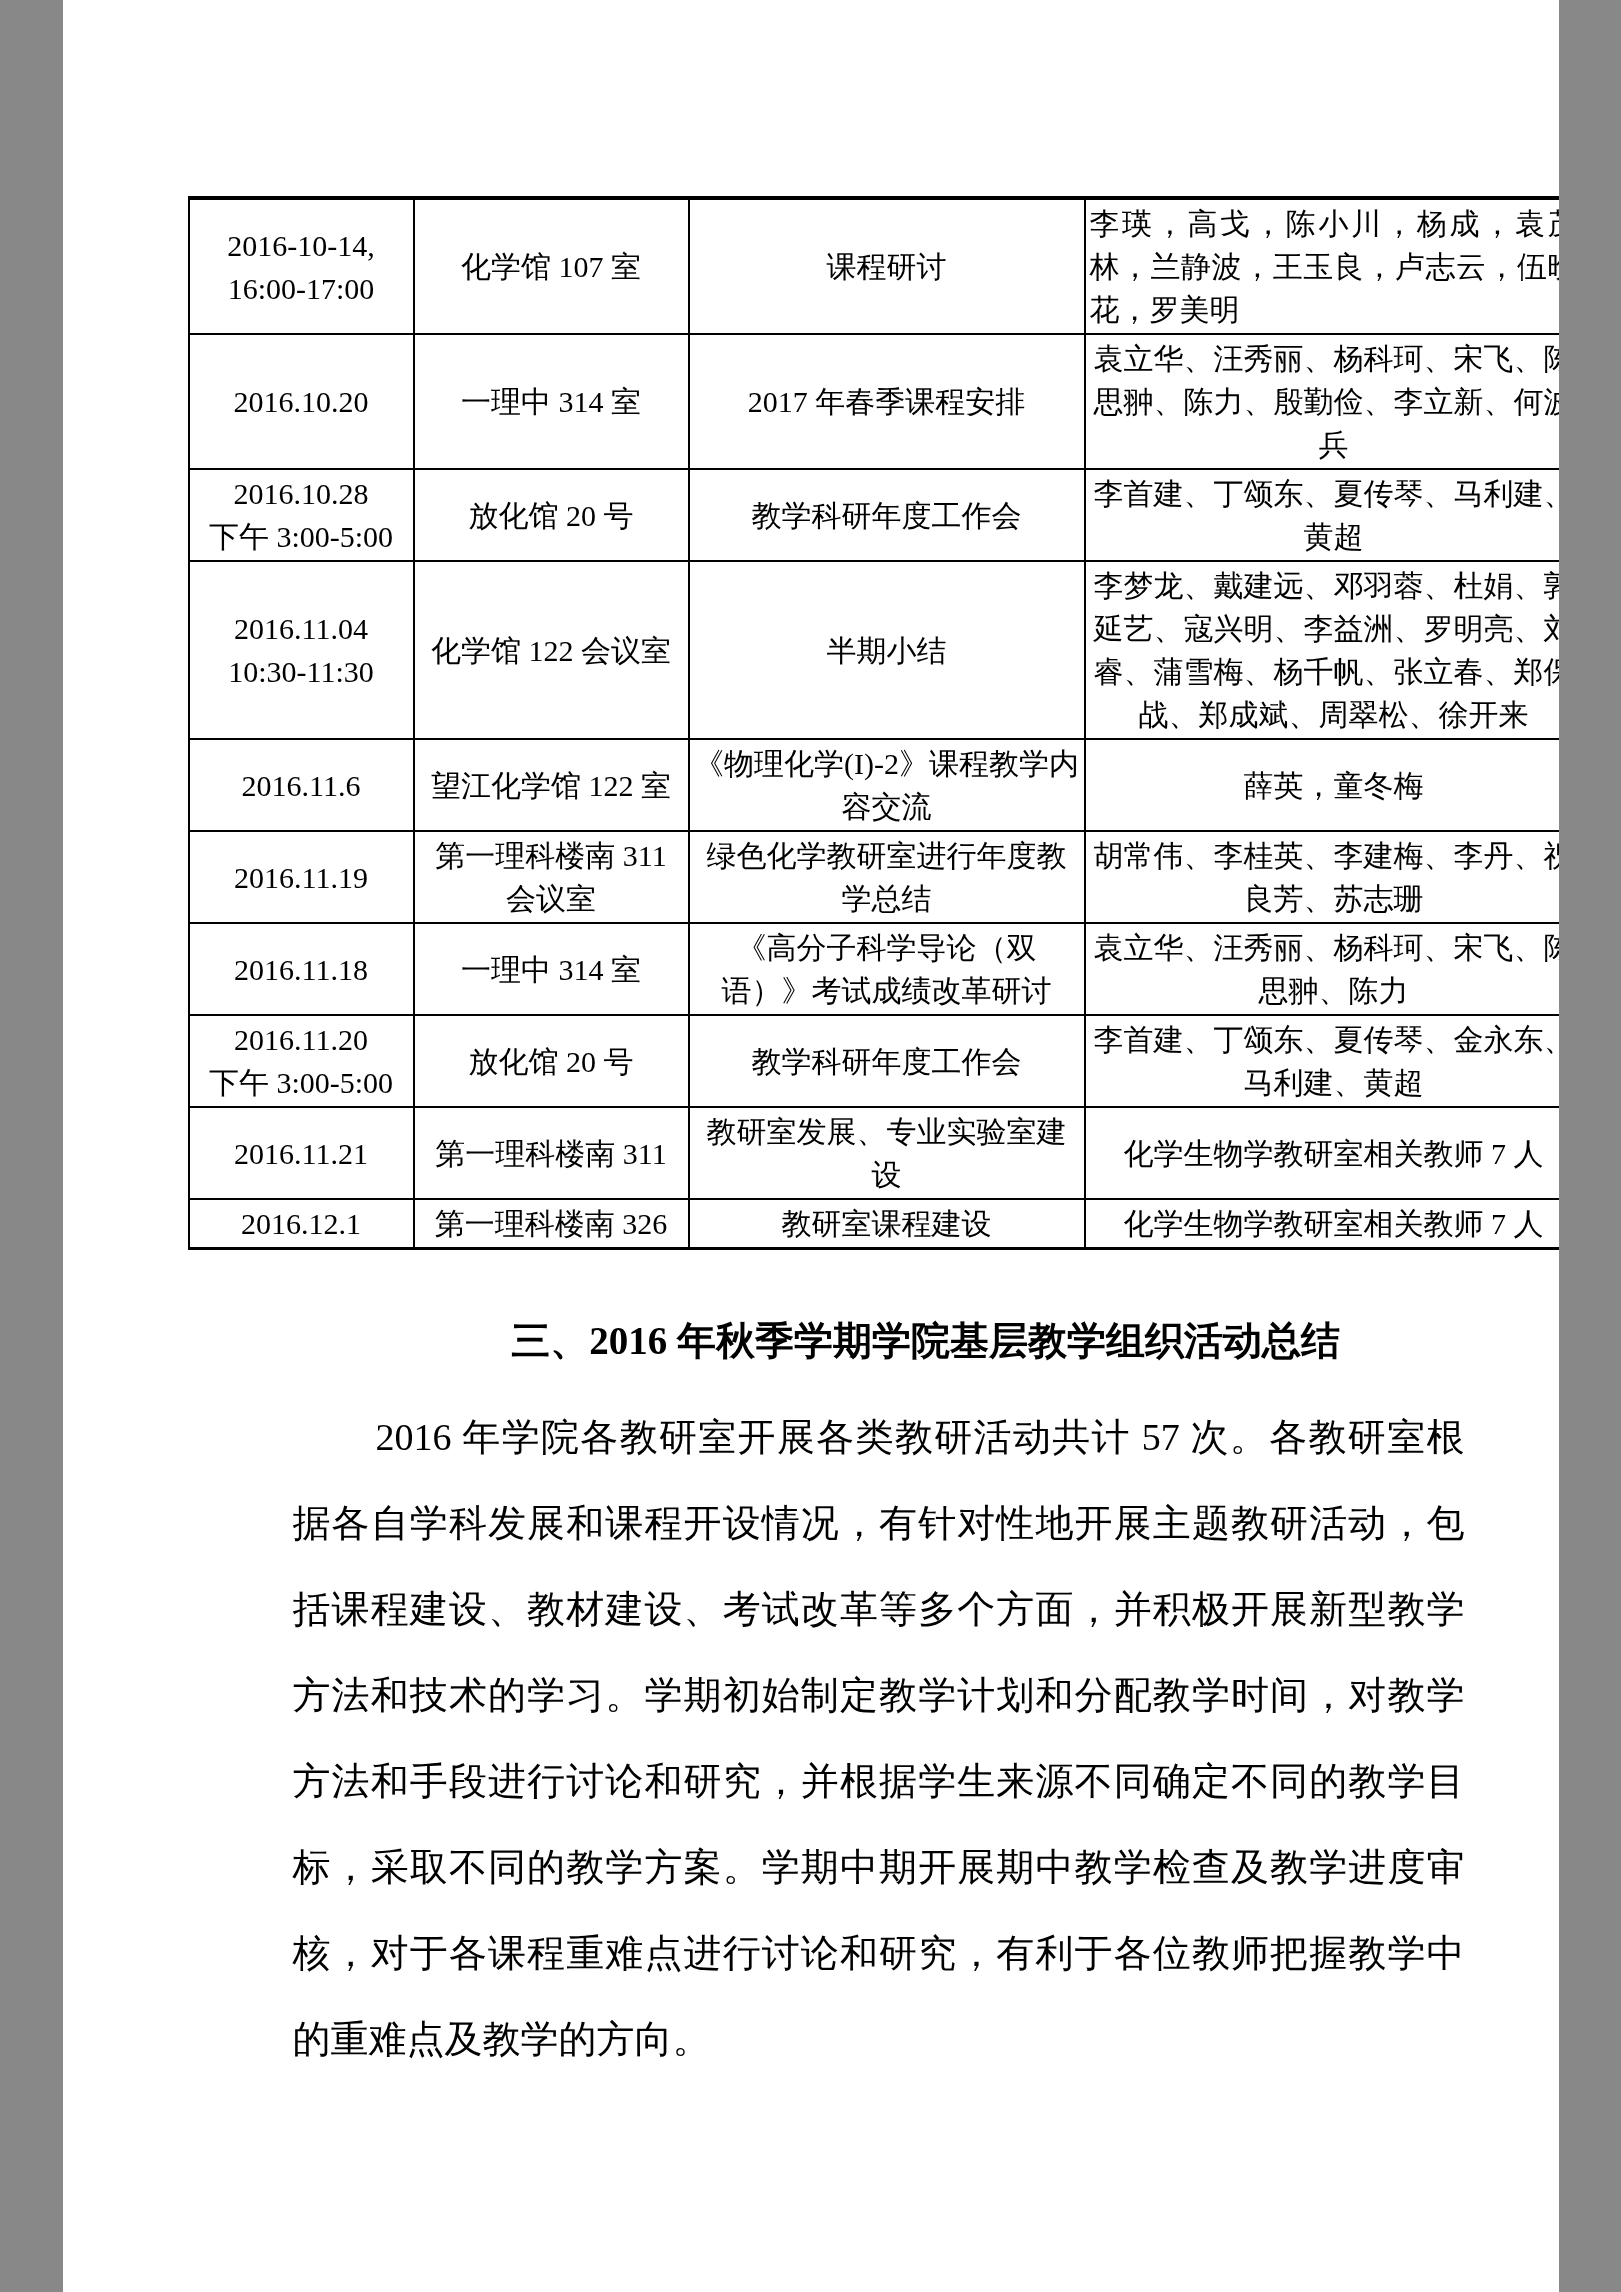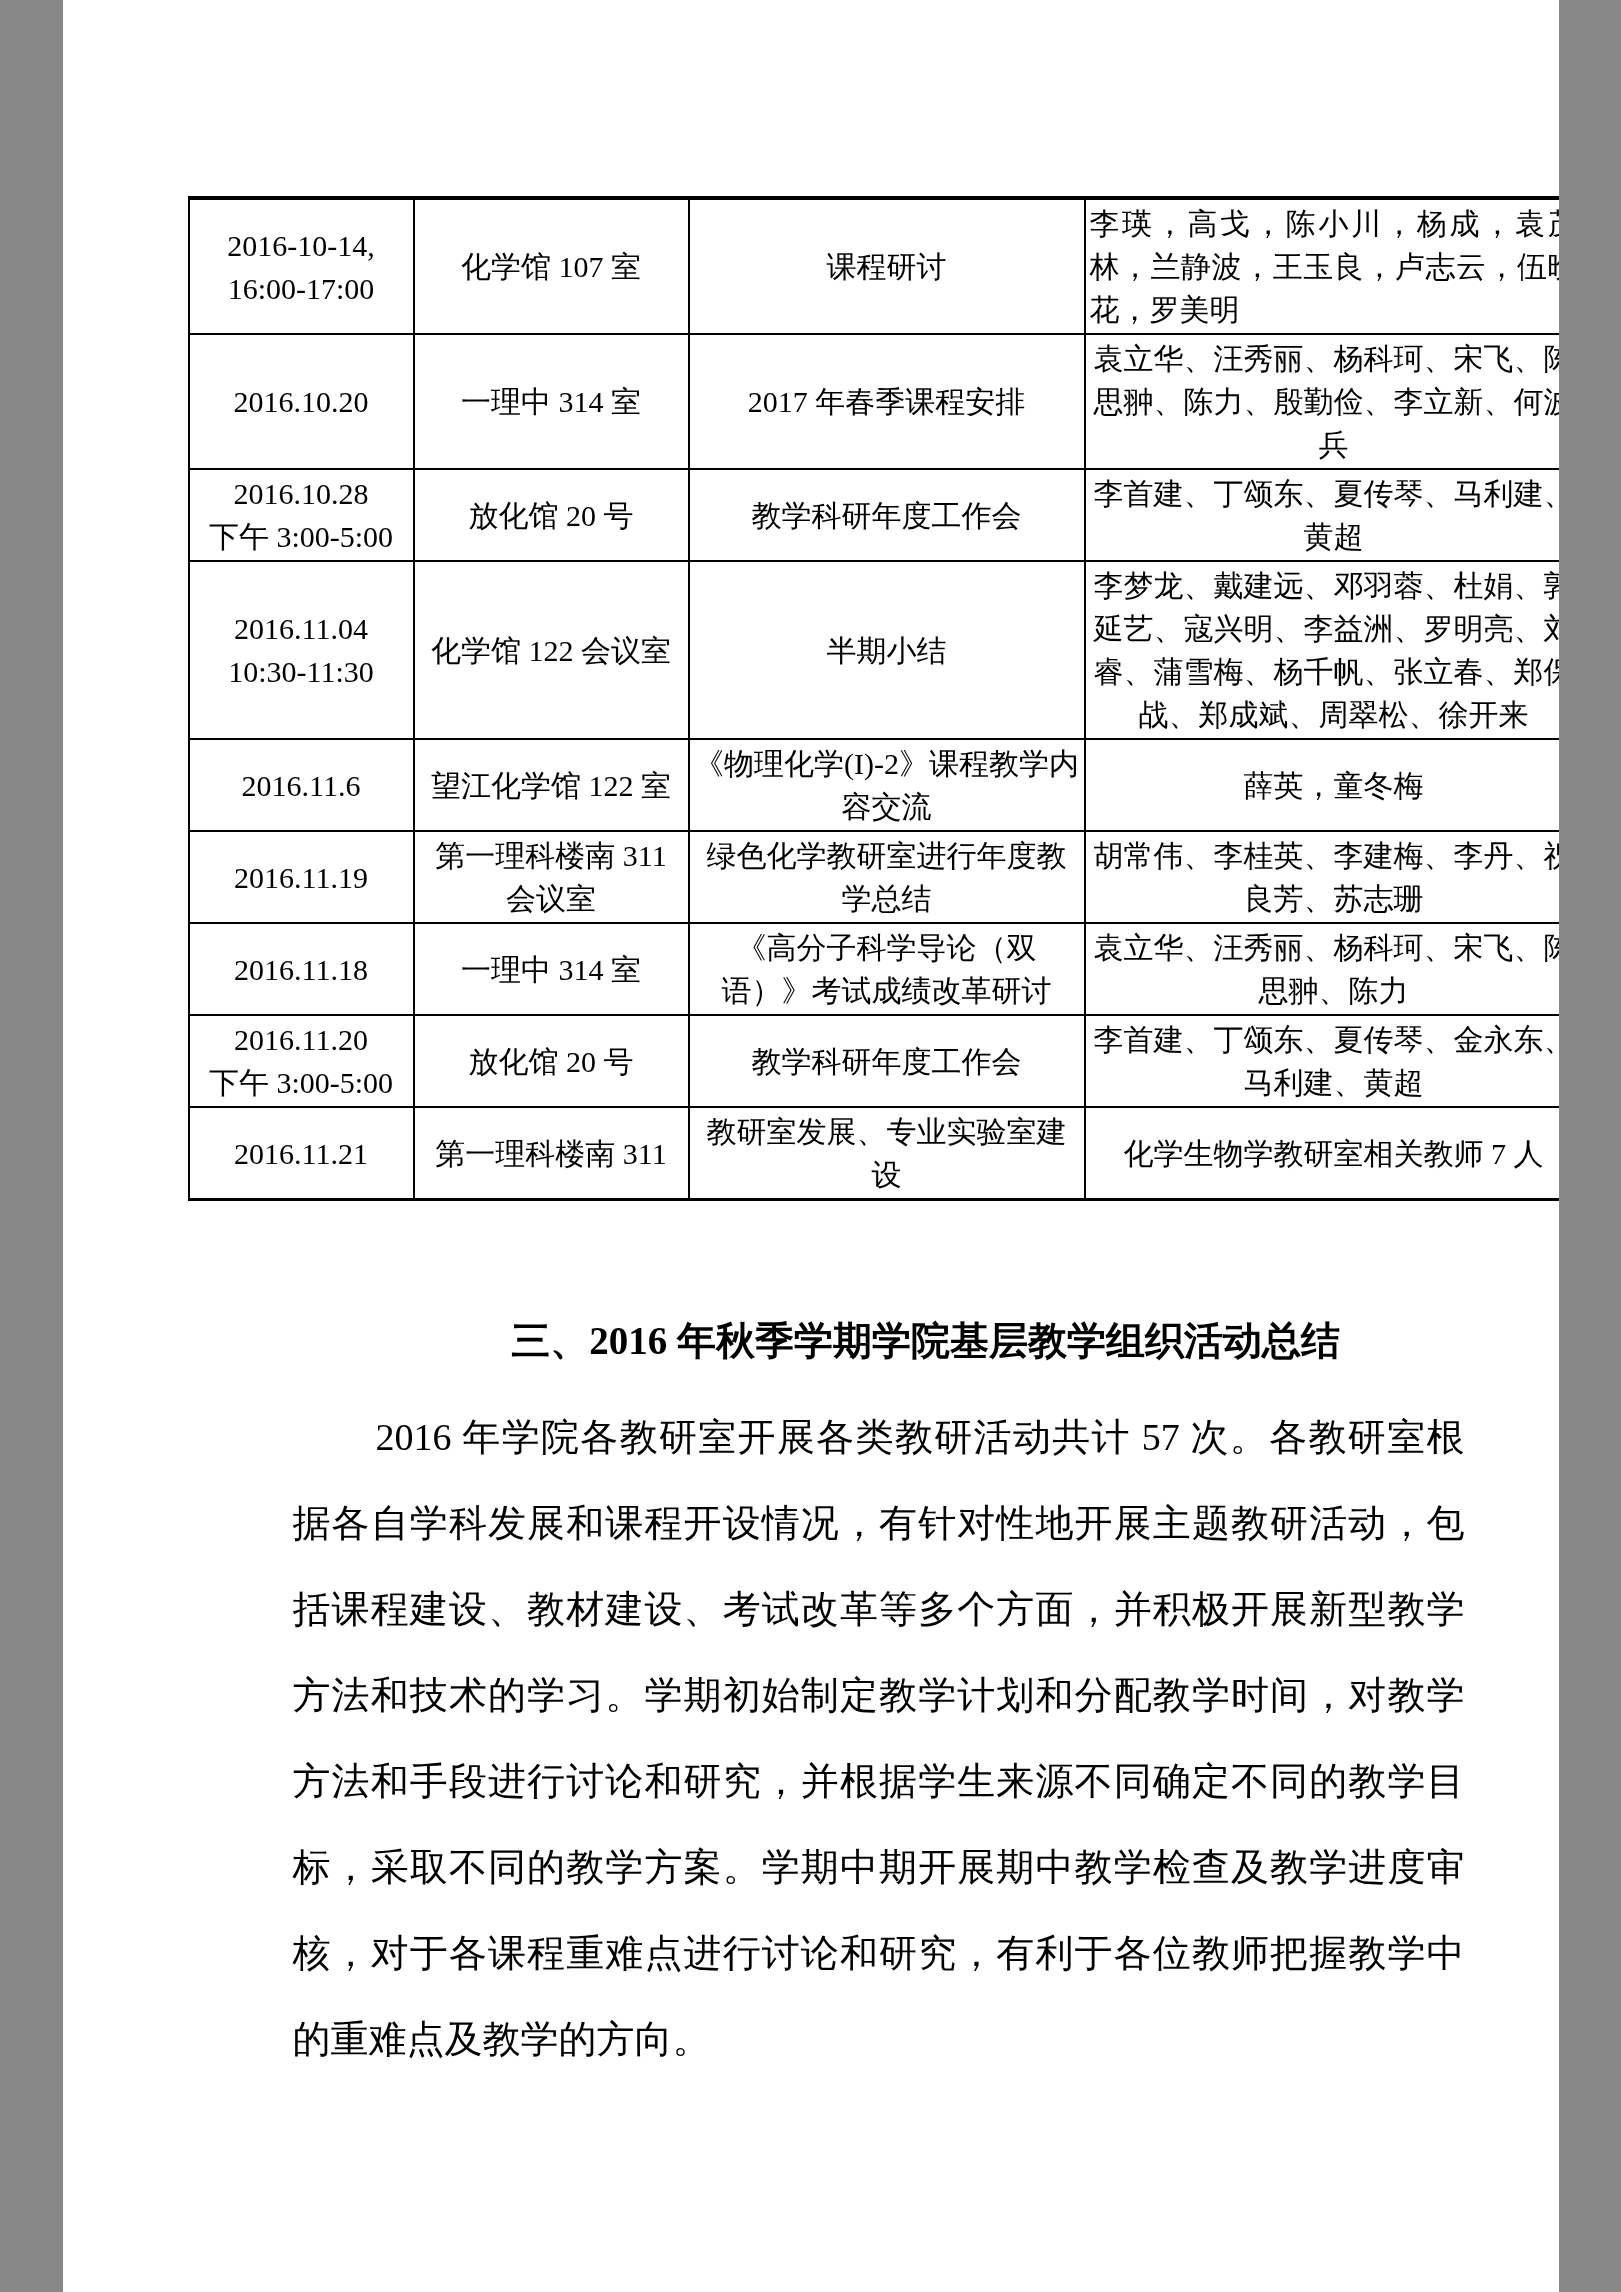--- a/index.html
+++ b/index.html
@@ -131,20 +131,26 @@
             <td class="c-loc">放化馆 20 号</td>
             <td class="c-topic">教学科研年度工作会</td>
             <td class="c-part">李首建、丁颂东、夏传琴、金永东、马利建、黄超</td>
           </tr>
           <tr style="height: 44px;">
             <td class="c-date">2016.11.21</td>
             <td class="c-loc">第一理科楼南 311</td>
             <td class="c-topic">教研室发展、专业实验室建设</td>
             <td class="c-part">化学生物学教研室相关教师 7 人</td>
           </tr>
+          <tr style="height: 40px;">
+            <td class="c-date">2016.12.1</td>
+            <td class="c-loc">第一理科楼南 326</td>
+            <td class="c-topic">教研室课程建设</td>
+            <td class="c-part">化学生物学教研室相关教师 7 人</td>
+          </tr>
         </tbody>
     </table>
   </div>
 
   <div class="section">
     <div class="heading">三、2016 年秋季学期学院基层教学组织活动总结</div>
     <div class="para" id="para">
         <div class="para-line">2016 年学院各教研室开展各类教研活动共计 57 次。各教研室根</div>
         <div class="para-line">据各自学科发展和课程开设情况，有针对性地开展主题教研活动，包</div>
         <div class="para-line">括课程建设、教材建设、考试改革等多个方面，并积极开展新型教学</div>

